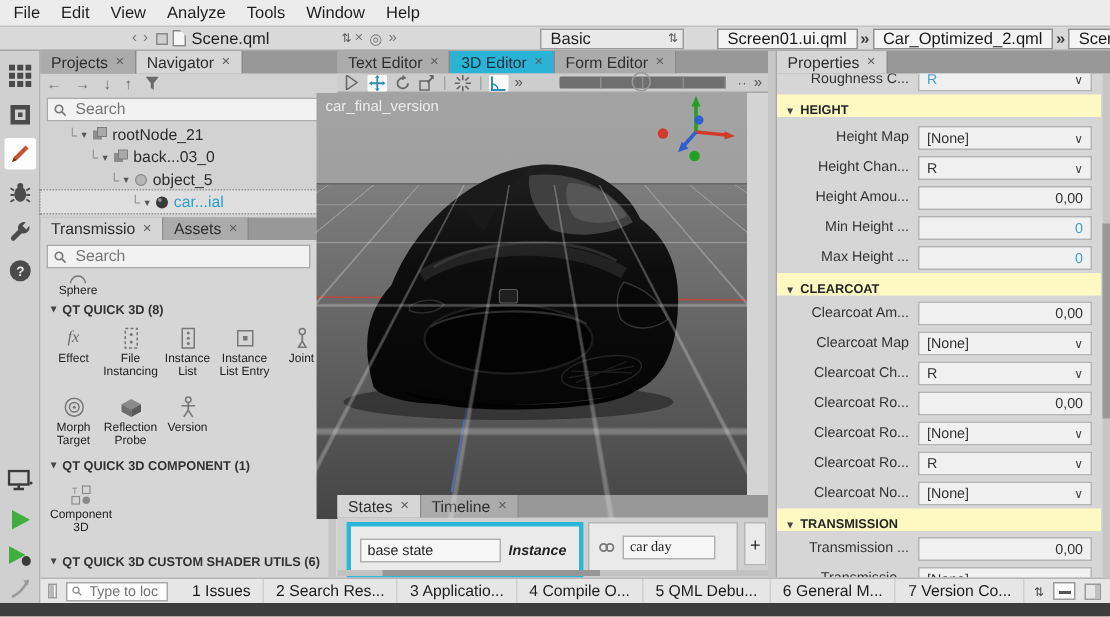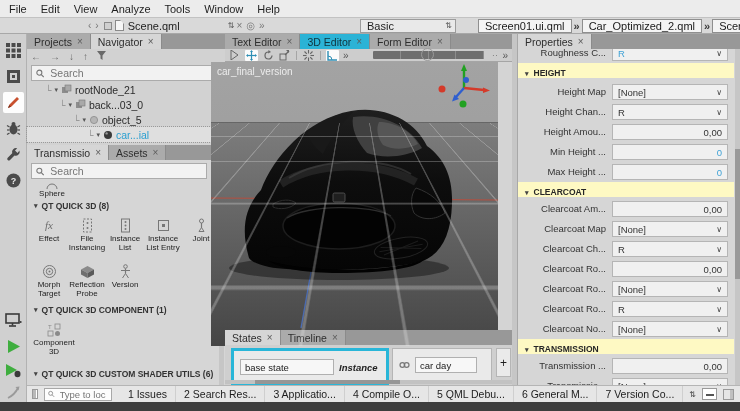--- a/index.html
+++ b/index.html
@@ -612,21 +612,21 @@
   </div>
   <div class="state-card sel" style="left:6px; width:158px;">
     <input class="state-field" style="width: 94px;" value="base state">
     <span class="default-lbl">Instance</span>
   </div>
   <div class="state-card" style="left:167px; width:100px;">
     <svg width="11" height="8" viewBox="0 0 11 8">
         <circle cx="3.4" cy="4" r="2.4" fill="none" stroke="#777" stroke-width="1.2"></circle>
         <circle cx="7.6" cy="4" r="2.4" fill="none" stroke="#777" stroke-width="1.2"></circle>
       </svg>
-    <input class="state-field" style="width: 62px;" value="car day">
+    <input class="state-field" style="width: 62px; font-family: Liberation Serif, serif;" value="car day">
   </div>
   <div class="state-card" style="left:271px; width:15px; padding:0; justify-content:center;">
     <span style="font-size:12px;">+</span>
   </div>
   <div class="hscroll" style="left:0; top:50px; width:287px;">
     <div class="hthumb" style="left:30px; width:145px;"></div>
   </div>
 </div>
 
 <div class="splitter abs"></div>

